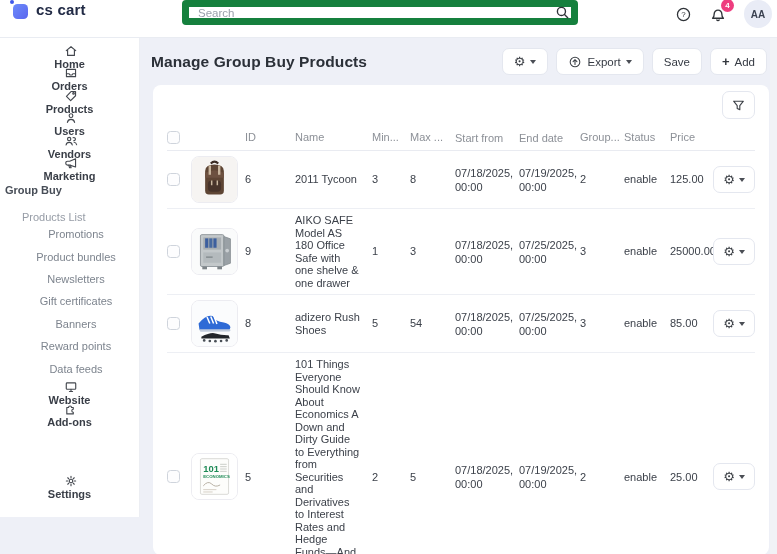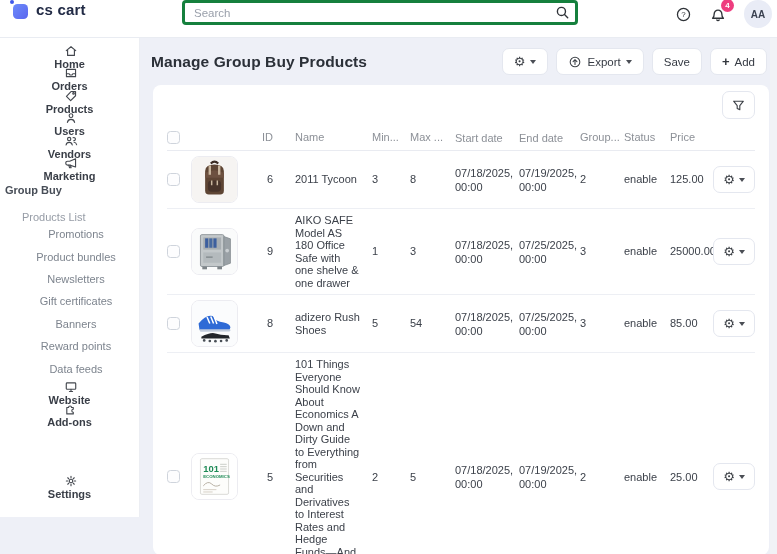--- a/index.html
+++ b/index.html
@@ -18,21 +18,21 @@
     padding:0 5px 0 10px; z-index:5;
   }
   .logo { display:flex; align-items:center; gap:7px; width:172px; cursor:pointer; }
   .logo-mark { position:relative; width:19px; height:19px; }
   .logo-sq { position:absolute; left:3px; top:4px; width:15px; height:15px; border-radius:4.5px;
     background:linear-gradient(135deg,#6d8bfa,#5a66ef); }
   .logo-dot { position:absolute; left:0; top:0; width:4px; height:4px; border-radius:50%; background:#4059ea; }
   .logo-text { font-size:15px; font-weight:bold; color:#212a45; letter-spacing:.2px; }
   .search-wrap { position:relative; width:396px; height:25px; }
   input.search {
-    width:100%; height:100%; border:3px solid #15803d; border-radius:4px;
+    width:100%; height:100%; border:7px solid #15803d; border-radius:4px;
     padding:0 30px 0 9px; font-size:11.5px; font-family:inherit; color:#333; background:#fff; outline:none;
   }
   input.search::placeholder { color:#9aa0ab; }
   .search-icon { position:absolute; right:7px; top:4px; cursor:pointer; }
   .top-icons { margin-left:auto; display:flex; align-items:center; gap:17px; }
   .help-btn,.bell-btn { position:relative; cursor:pointer; }
   .badge {
     position:absolute; top:-6px; right:-7px; min-width:13px; height:13px; border-radius:7px;
     background:#ee3d7f; color:#fff; font-size:8px; font-weight:bold;
     display:flex; align-items:center; justify-content:center; padding:0 2px;
@@ -84,21 +84,21 @@
   }
 
   .grid-row {
     display:grid; align-items:center;
     grid-template-columns:16px 62px 36px 84px 38px 44px 64px 62px 44px 46px 50px 1fr;
   }
   .thead { height:26px; border-bottom:1px solid #e9ebf1; }
   .thead .cell { color:#8c9097; font-weight:normal; }
   .trow { border-bottom:1px solid #edeff4; padding:5px 0; }
   .cell { font-size:11px; color:#3c414a; line-height:12.5px; }
-  .cell.id { text-align:right; padding-right:8px; }
+  .cell.id { padding-right:8px; }
   .cell.name { padding-left:14px; padding-right:4px; }
   .cell.pad7 { padding-left:7px; }
   .cell.date { padding-left:8px; line-height:14px; }
   .cbwrap { display:flex; align-items:center; }
   .cb {
     width:13px; height:13px; border:1px solid #cfd4dc; border-radius:3.5px;
     background:#fdfdfe; display:inline-block; cursor:pointer;
   }
   .pimg {
     width:47px; height:47px; border:1px solid #ececf1; border-radius:8px; background:#fff;
@@ -310,21 +310,21 @@
 
     <div class="grid-row thead">
       <span class="cbwrap">
           <span class="cb"></span>
         </span>
       <span></span>
       <span class="cell id">ID</span>
       <span class="cell name">Name</span>
       <span class="cell pad7">Min...</span>
       <span class="cell pad7">Max ...</span>
-      <span class="cell date">Start date</span>
+      <span class="cell date">Start from</span>
       <span class="cell date">End date</span>
       <span class="cell pad7">Group...</span>
       <span class="cell pad7">Status</span>
       <span class="cell pad7">Price</span>
       <span></span>
     </div>
 
     <div id="table-body">
         <div class="grid-row trow">
     <span class="cbwrap">

